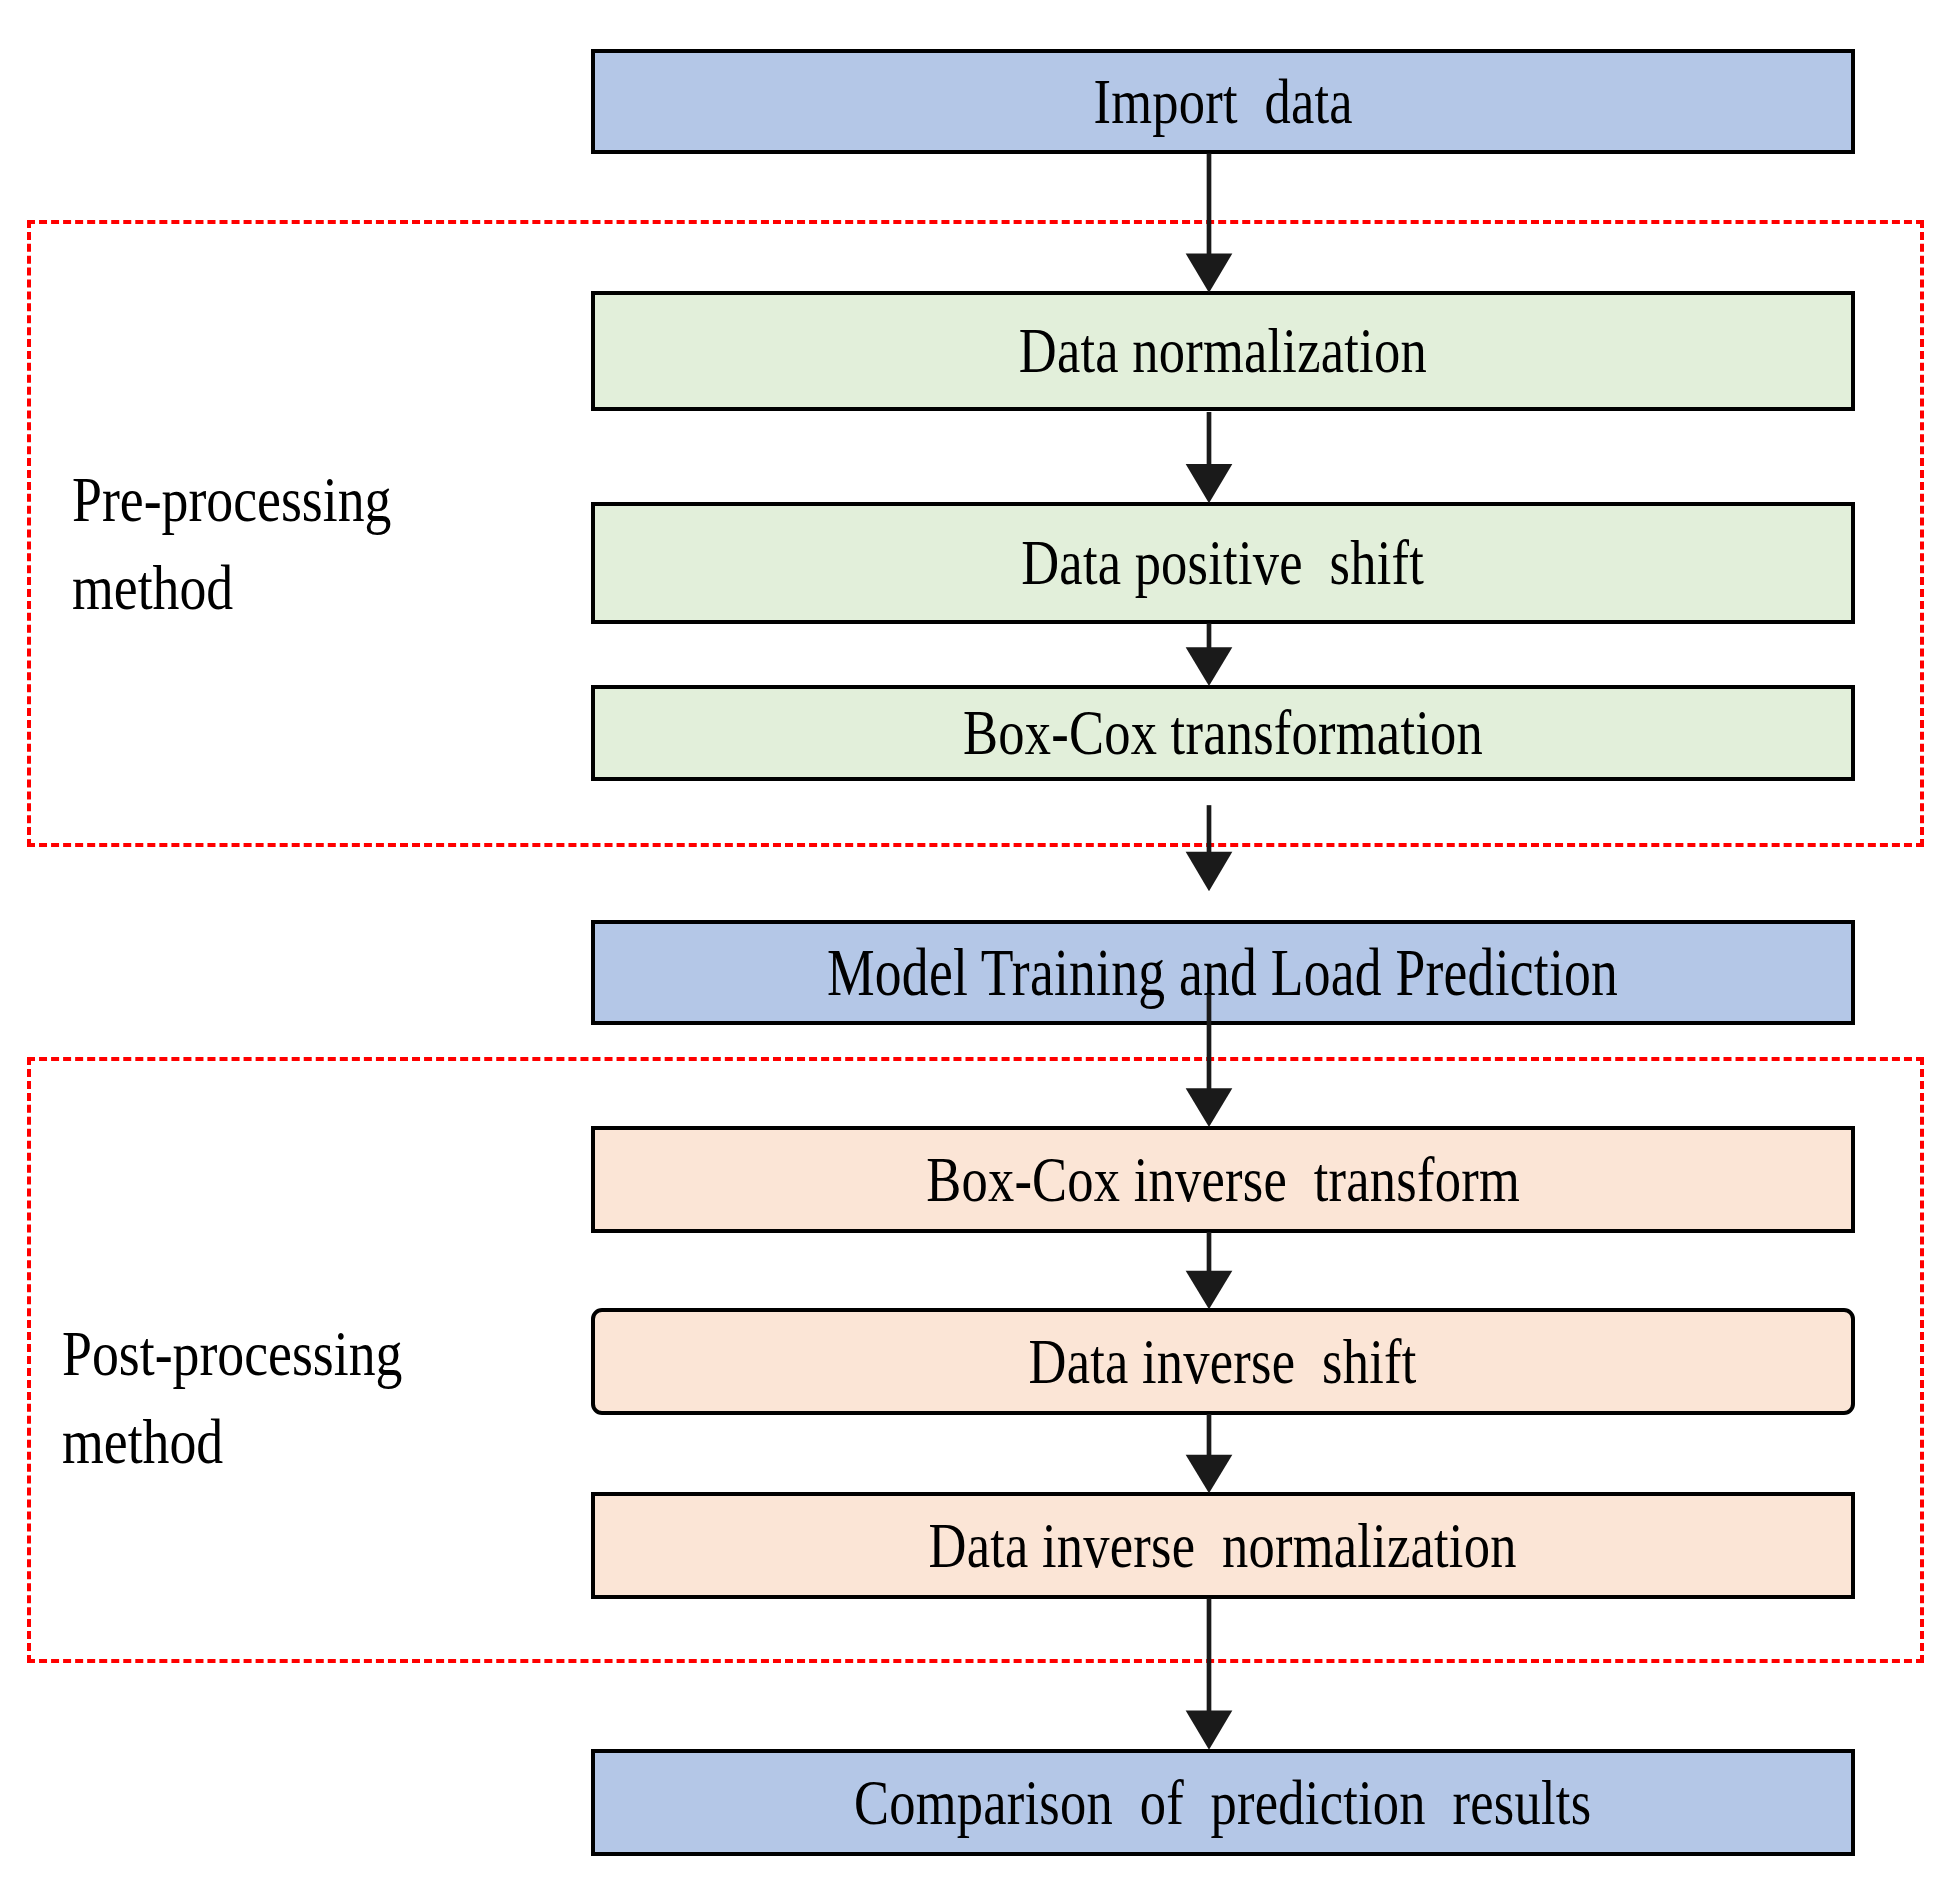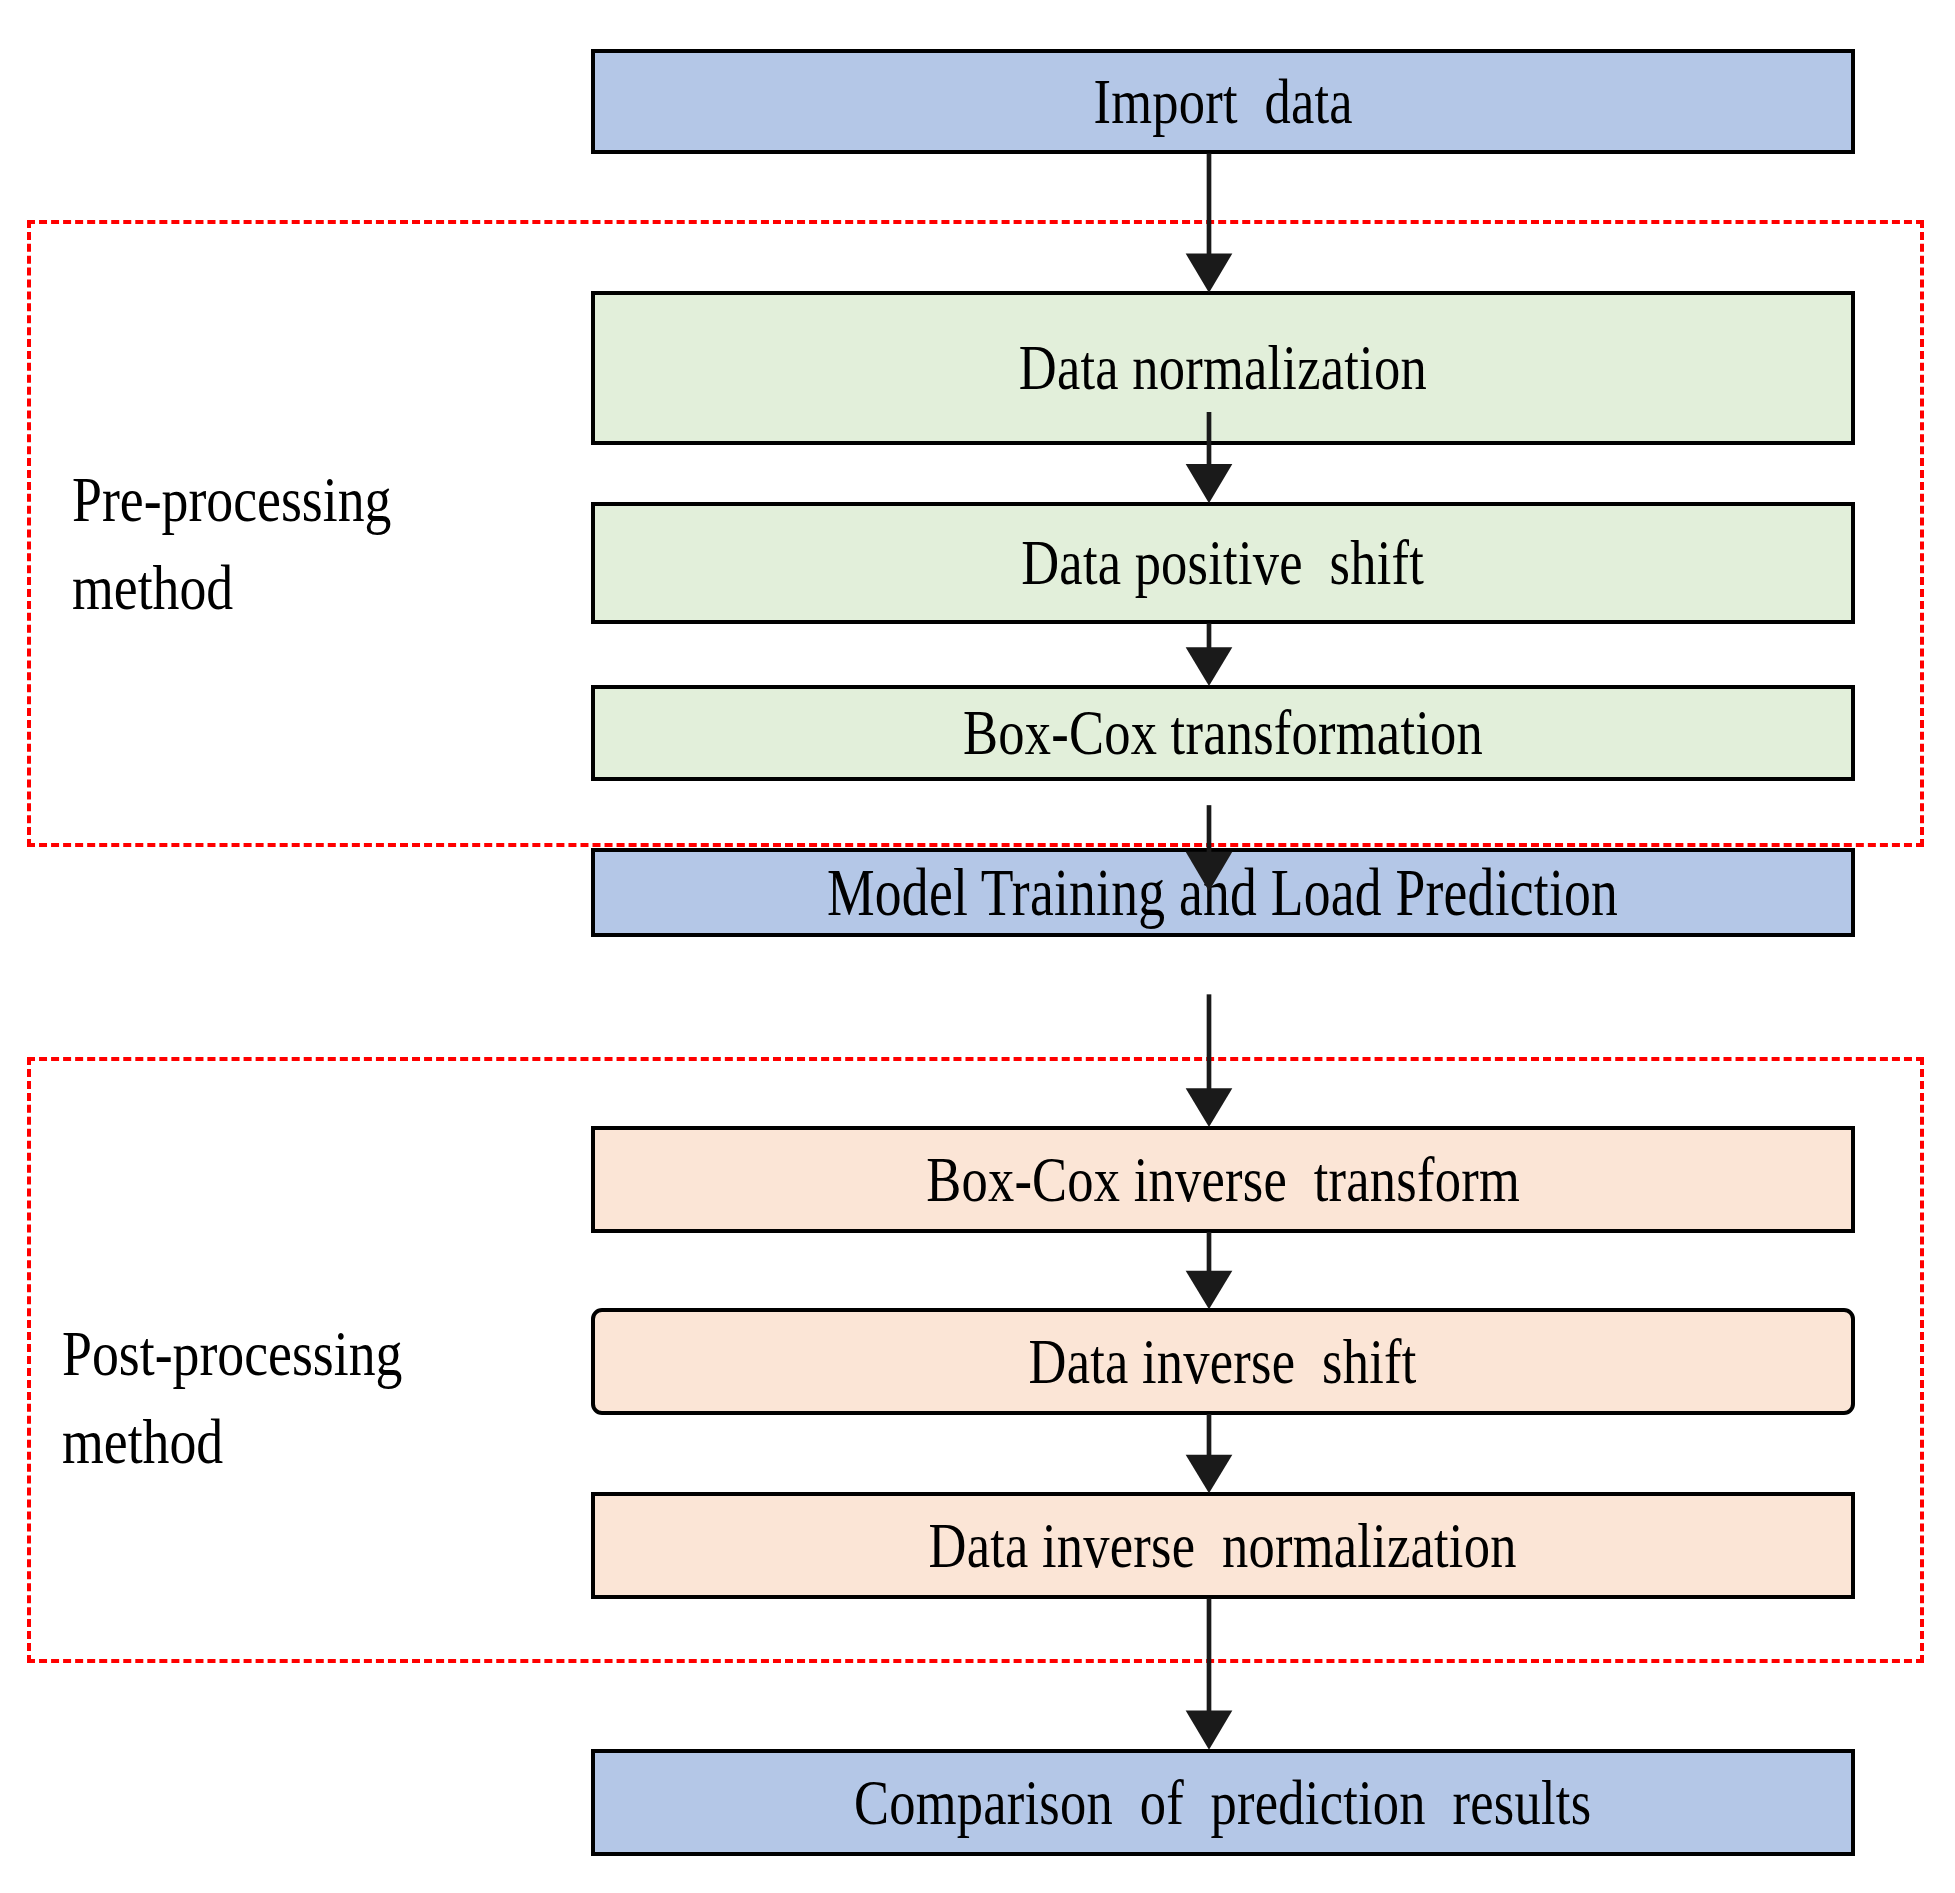--- a/index.html
+++ b/index.html
@@ -85,33 +85,33 @@
 
   <div class="dashed-group" style="left:27px; top:1057px; width:1897px; height:606px;"></div>
 
   <div class="group-label" style="left:62px; top:1310px; width:563px;">Post-processing
 method</div>
 
   <div class="node blue" style="left:591px; top:49px; width:1264px; height:105px;">
     <span class="node-label">Import  data</span>
   </div>
 
-  <div class="node green" style="left:591px; top:291px; width:1264px; height:154px;align-items:center;">
+  <div class="node green" style="left:591px; top:291px; width:1264px; height:120px;align-items:center;">
     <span class="node-label">Data normalization</span>
   </div>
 
   <div class="node green" style="left:591px; top:502px; width:1264px; height:122px;">
     <span class="node-label">Data positive  shift</span>
   </div>
 
   <div class="node green" style="left:591px; top:685px; width:1264px; height:96px;">
     <span class="node-label">Box-Cox transformation</span>
   </div>
 
-  <div class="node blue wide-label" style="left:591px; top:848px; width:1264px; height:89px;font-family:Liberation Serif, serif;">
+  <div class="node blue wide-label" style="left:591px; top:920px; width:1264px; height:105px;font-family:Liberation Serif, serif;">
     <span class="node-label">Model Training and Load Prediction</span>
   </div>
 
   <div class="node peach" style="left:591px; top:1126px; width:1264px; height:107px;">
     <span class="node-label">Box-Cox inverse  transform</span>
   </div>
 
   <div class="node peach" style="left:591px; top:1308px; width:1264px; height:107px;border-radius:11px;">
     <span class="node-label">Data inverse  shift</span>
   </div>

